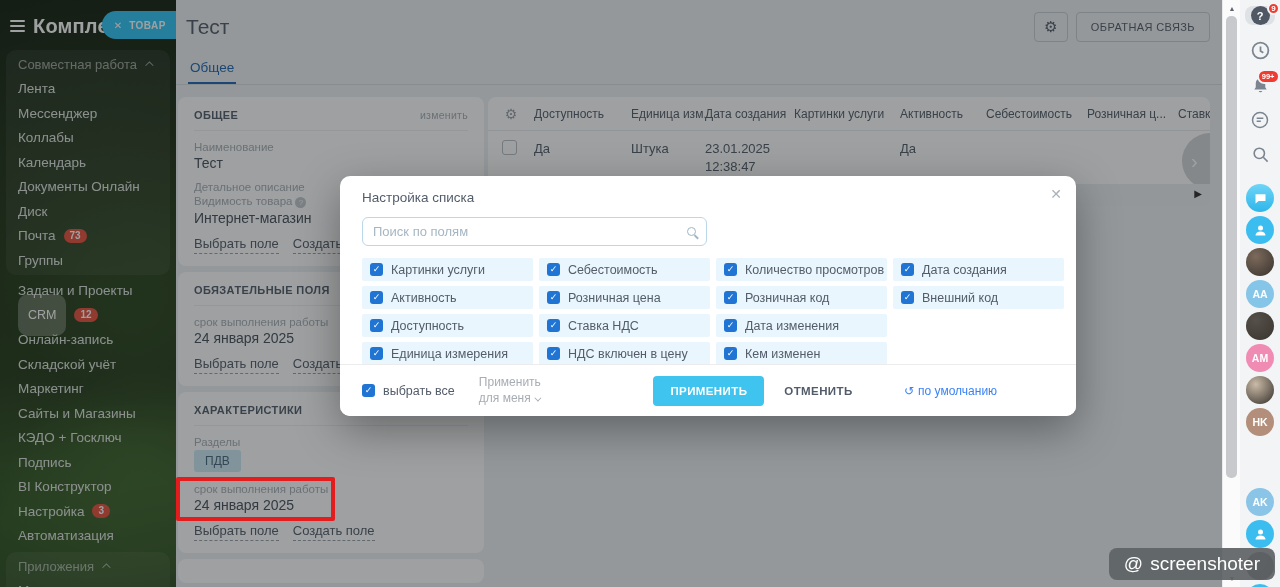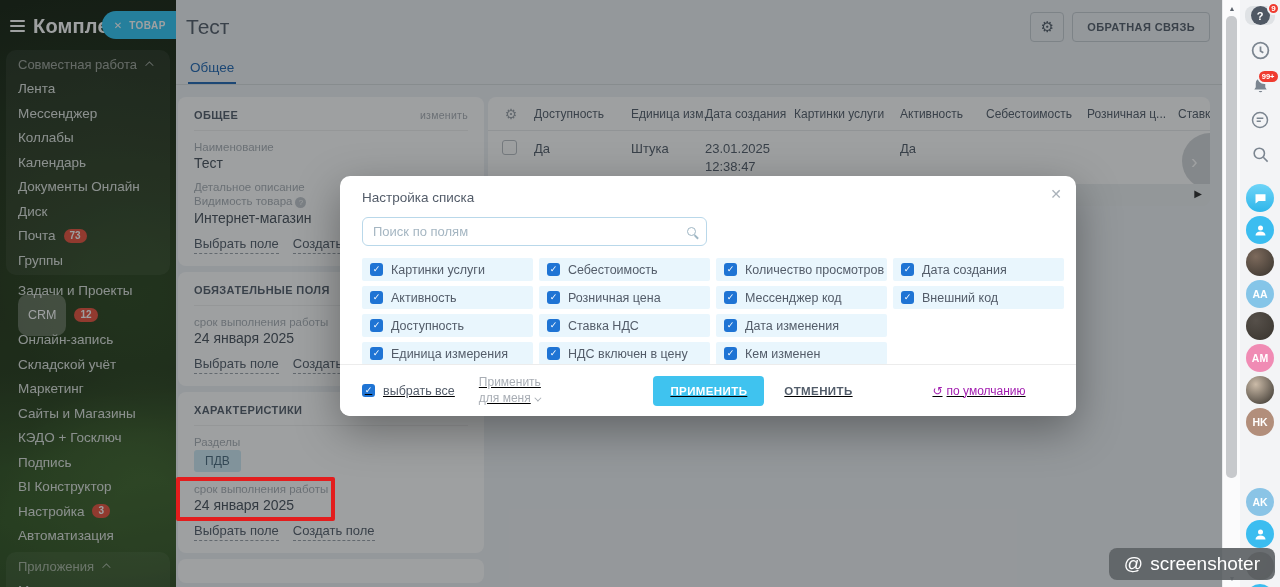--- a/index.html
+++ b/index.html
@@ -30,21 +30,21 @@
   .chev-up { width:6px; height:6px; border-top:1.5px solid rgba(255,255,255,.55); border-right:1.5px solid rgba(255,255,255,.55); transform:rotate(-45deg) translateY(2px); display:inline-block; }
   .side-badge { background:#e8503c; color:#fff; font-size:10px; font-weight:bold; border-radius:9px; padding:2px 6px; line-height:1; }
   .crm-pill { background:rgba(255,255,255,.28); color:#fff; border-radius:10px; padding:14px 10px; font-size:12.5px; }
 
   
   .main { flex:1; display:flex; flex-direction:column; min-width:0; background:#eef1f4; }
   .topbar { height:54px; display:flex; align-items:center; padding:0 12px 0 10px; }
   .page-title { font-size:21px; color:#525c69; }
   .topbar-right { margin-left:auto; display:flex; gap:8px; align-items:center; }
   .btn-gear { width:34px; height:30px; border:1px solid #c6cdd3; border-radius:4px; background:transparent; display:flex; align-items:center; justify-content:center; color:#525c69; font-size:15px; cursor:pointer; }
-  .btn-feedback { height:30px; border:1px solid #c6cdd3; border-radius:4px; background:transparent; color:#525c69; font-size:11px; font-weight:bold; letter-spacing:.4px; padding:0 14px; cursor:pointer; }
+  .btn-feedback { height:30px; border:1px solid #c6cdd3; border-radius:4px; background:transparent; color:#525c69; font-size:11px; font-weight:normal; letter-spacing:.4px; padding:0 14px; cursor:pointer; }
   .tabsrow { height:31px; border-bottom:1px solid #d8dcdf; padding-left:12px; }
   .tab { display:inline-block; font-size:13.5px; color:#2067b3; padding:6px 2px 7px 2px; border-bottom:2px solid #2067b3; cursor:pointer; }
   .content { display:flex; gap:4px; padding:12px 12px 0 2px; flex:1; min-height:0; }
 
   
   .left-col { width:306px; flex:0 0 306px; display:flex; flex-direction:column; gap:6px; }
   .panel { background:#fff; border-radius:8px; padding:12px 16px; }
   .panel-head { display:flex; align-items:center; border-bottom:1px solid #efefef; padding-bottom:9px; margin-bottom:10px; }
   .panel-title { font-size:11px; font-weight:bold; color:#525c69; letter-spacing:.4px; }
   .panel-action { margin-left:auto; font-size:10.5px; color:#a8adb4; letter-spacing:.3px; cursor:pointer; }
@@ -95,30 +95,30 @@
   .search-box input { border:none; outline:none; flex:1; font-size:13px; color:#535c69; font-family:inherit; background:transparent; }
   .search-box input::placeholder { color:#a5b6c2; }
   .mag { width:9px; height:9px; border:1.5px solid #9fb6c4; border-radius:50%; position:relative; flex:0 0 9px; }
   .mag::after { content:''; position:absolute; width:5px; height:1.5px; background:#9fb6c4; right:-4px; bottom:-2px; transform:rotate(45deg); }
   .check-grid { margin-top:12px; display:grid; grid-template-columns:repeat(4, 171px); column-gap:6px; row-gap:5px; }
   .check-item { height:23px; background:#e9f6fd; border-radius:2px; display:flex; align-items:center; gap:8px; padding:0 8px; cursor:pointer; }
   .check-item.ghost { visibility:hidden; }
   .check-item .lbl { font-size:12.5px; color:#535c69; white-space:nowrap; }
   .cb { width:13px; height:13px; background:#1f74d4; border-radius:3px; color:#fff; font-size:9px; line-height:13px; text-align:center; flex:0 0 13px; }
   .cb::after { content:'✓'; }
-  .modal-footer { position:absolute; left:0; right:0; bottom:0; height:52px; border-top:1px solid #ececec; background:#fff; border-radius:0 0 10px 10px; display:flex; align-items:center; padding:0 22px;text-decoration:underline; }
+  .modal-footer { position:absolute; left:0; right:0; bottom:0; height:52px; border-top:1px solid #ececec; background:#fff; border-radius:0 0 10px 10px; display:flex; align-items:center; padding:0 22px; }
   .mf-left { display:flex; align-items:center; gap:24px; width:240px; flex:0 0 240px; }
   .select-all { display:flex; align-items:center; gap:8px; cursor:pointer; }
   .select-all .lbl { font-size:12.5px; color:#535c69; }
   .apply-for { font-size:12px; color:#a8adb4; width:78px; line-height:1.3; position:relative; cursor:pointer; }
   .chev-dn { display:inline-block; width:5px; height:5px; border-right:1.5px solid #a8adb4; border-bottom:1.5px solid #a8adb4; transform:rotate(45deg) translateY(-2px); margin-left:3px; }
   .mf-center { flex:1; display:flex; align-items:center; justify-content:center; gap:20px; }
   .btn-apply { background:#3fc3ef; color:#fff; border:none; border-radius:4px; font-size:11.5px; font-weight:bold; letter-spacing:.4px; padding:9px 17px; cursor:pointer; font-family:inherit; }
   .btn-cancel { background:none; border:none; font-size:11.5px; font-weight:bold; color:#525c69; letter-spacing:.4px; cursor:pointer; font-family:inherit; }
-  .mf-right { width:150px; flex:0 0 150px; text-align:center; font-size:12px; color:#a21caf; cursor:pointer; }
+  .mf-right { width:150px; flex:0 0 150px; text-align:left; font-size:12px; color:#3b82f6; cursor:pointer; }
   .undo { font-size:12px; margin-right:4px; }
 
   
   .red-box { position:absolute; left:176px; top:477px; width:159px; height:44px; border:4px solid #e31d1d; border-radius:2px; z-index:70; pointer-events:none; }
   .watermark { position:absolute; right:5px; bottom:7px; background:rgba(95,99,102,.93); color:#fff; border-radius:8px; padding:5px 15px; font-size:19px; display:flex; align-items:center; gap:7px; z-index:80; }
 </style>
 </head>
 <body>
 
 <div class="app">
@@ -422,21 +422,21 @@
         <label class="check-item">
           <span class="cb"></span>
           <span class="lbl">Активность</span>
         </label>
         <label class="check-item">
           <span class="cb"></span>
           <span class="lbl">Розничная цена</span>
         </label>
         <label class="check-item">
           <span class="cb"></span>
-          <span class="lbl">Мессенджер код</span>
+          <span class="lbl">Розничная код</span>
         </label>
         <label class="check-item">
           <span class="cb"></span>
           <span class="lbl">Внешний код</span>
         </label>
         <label class="check-item">
           <span class="cb"></span>
           <span class="lbl">Доступность</span>
         </label>
         <label class="check-item">

